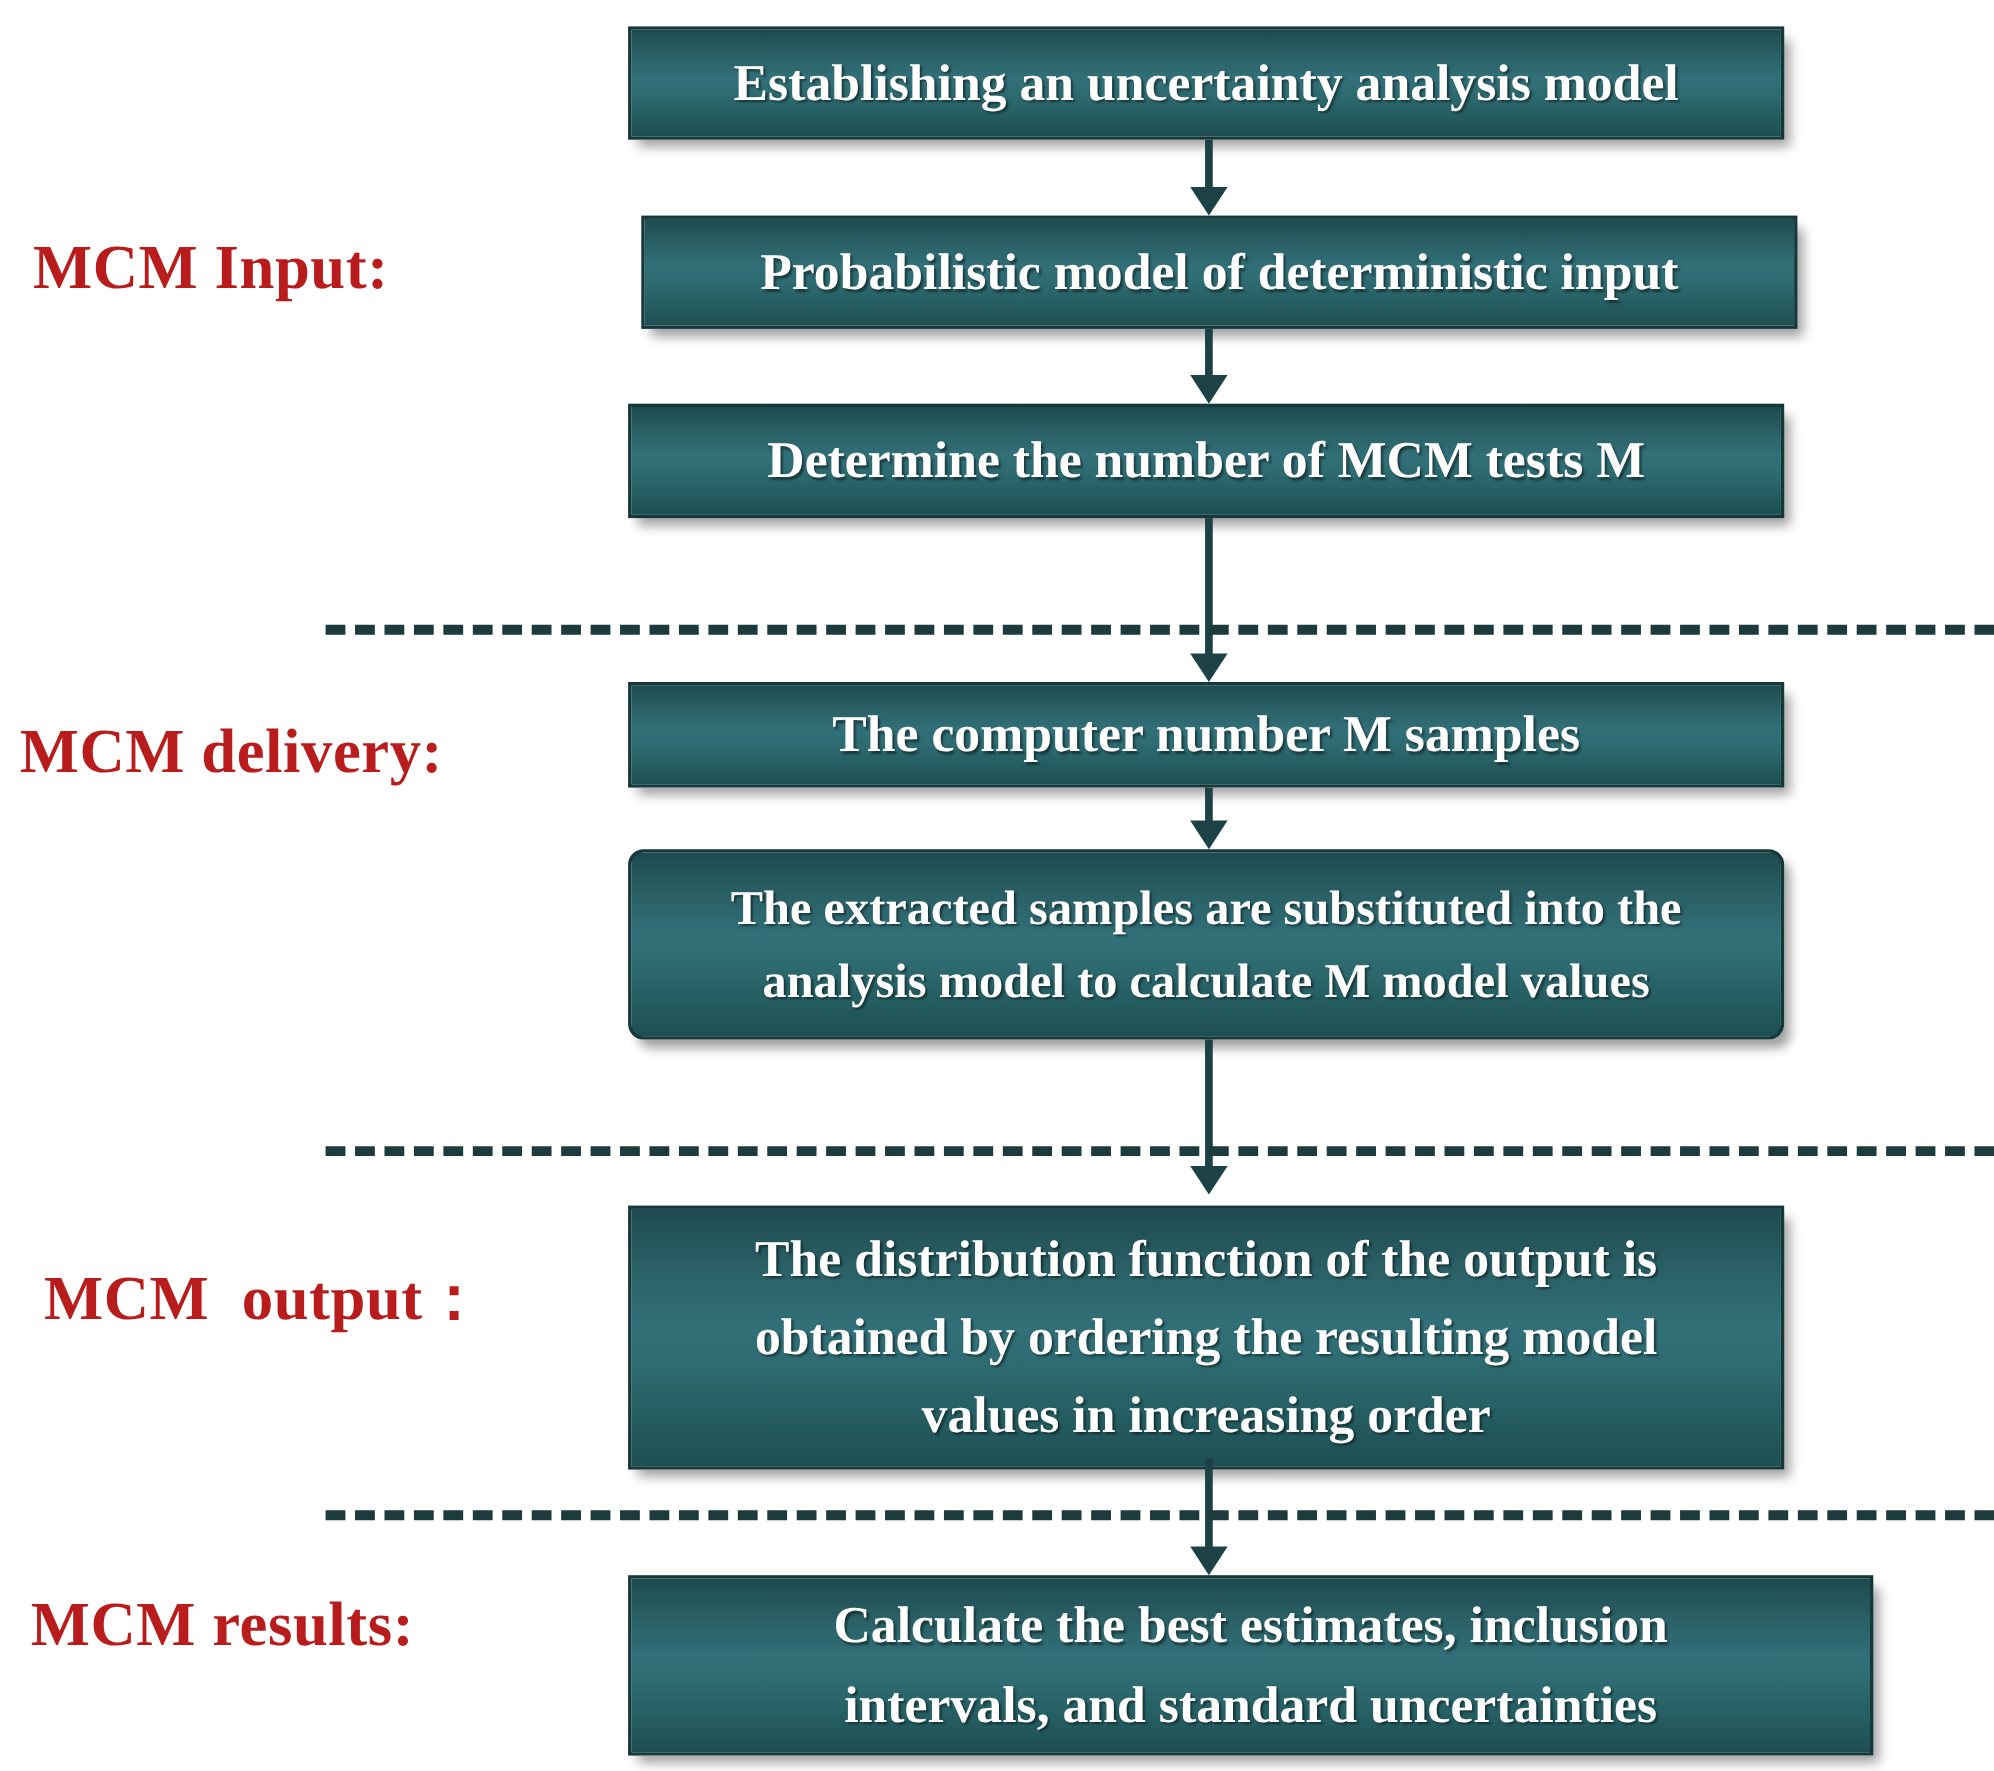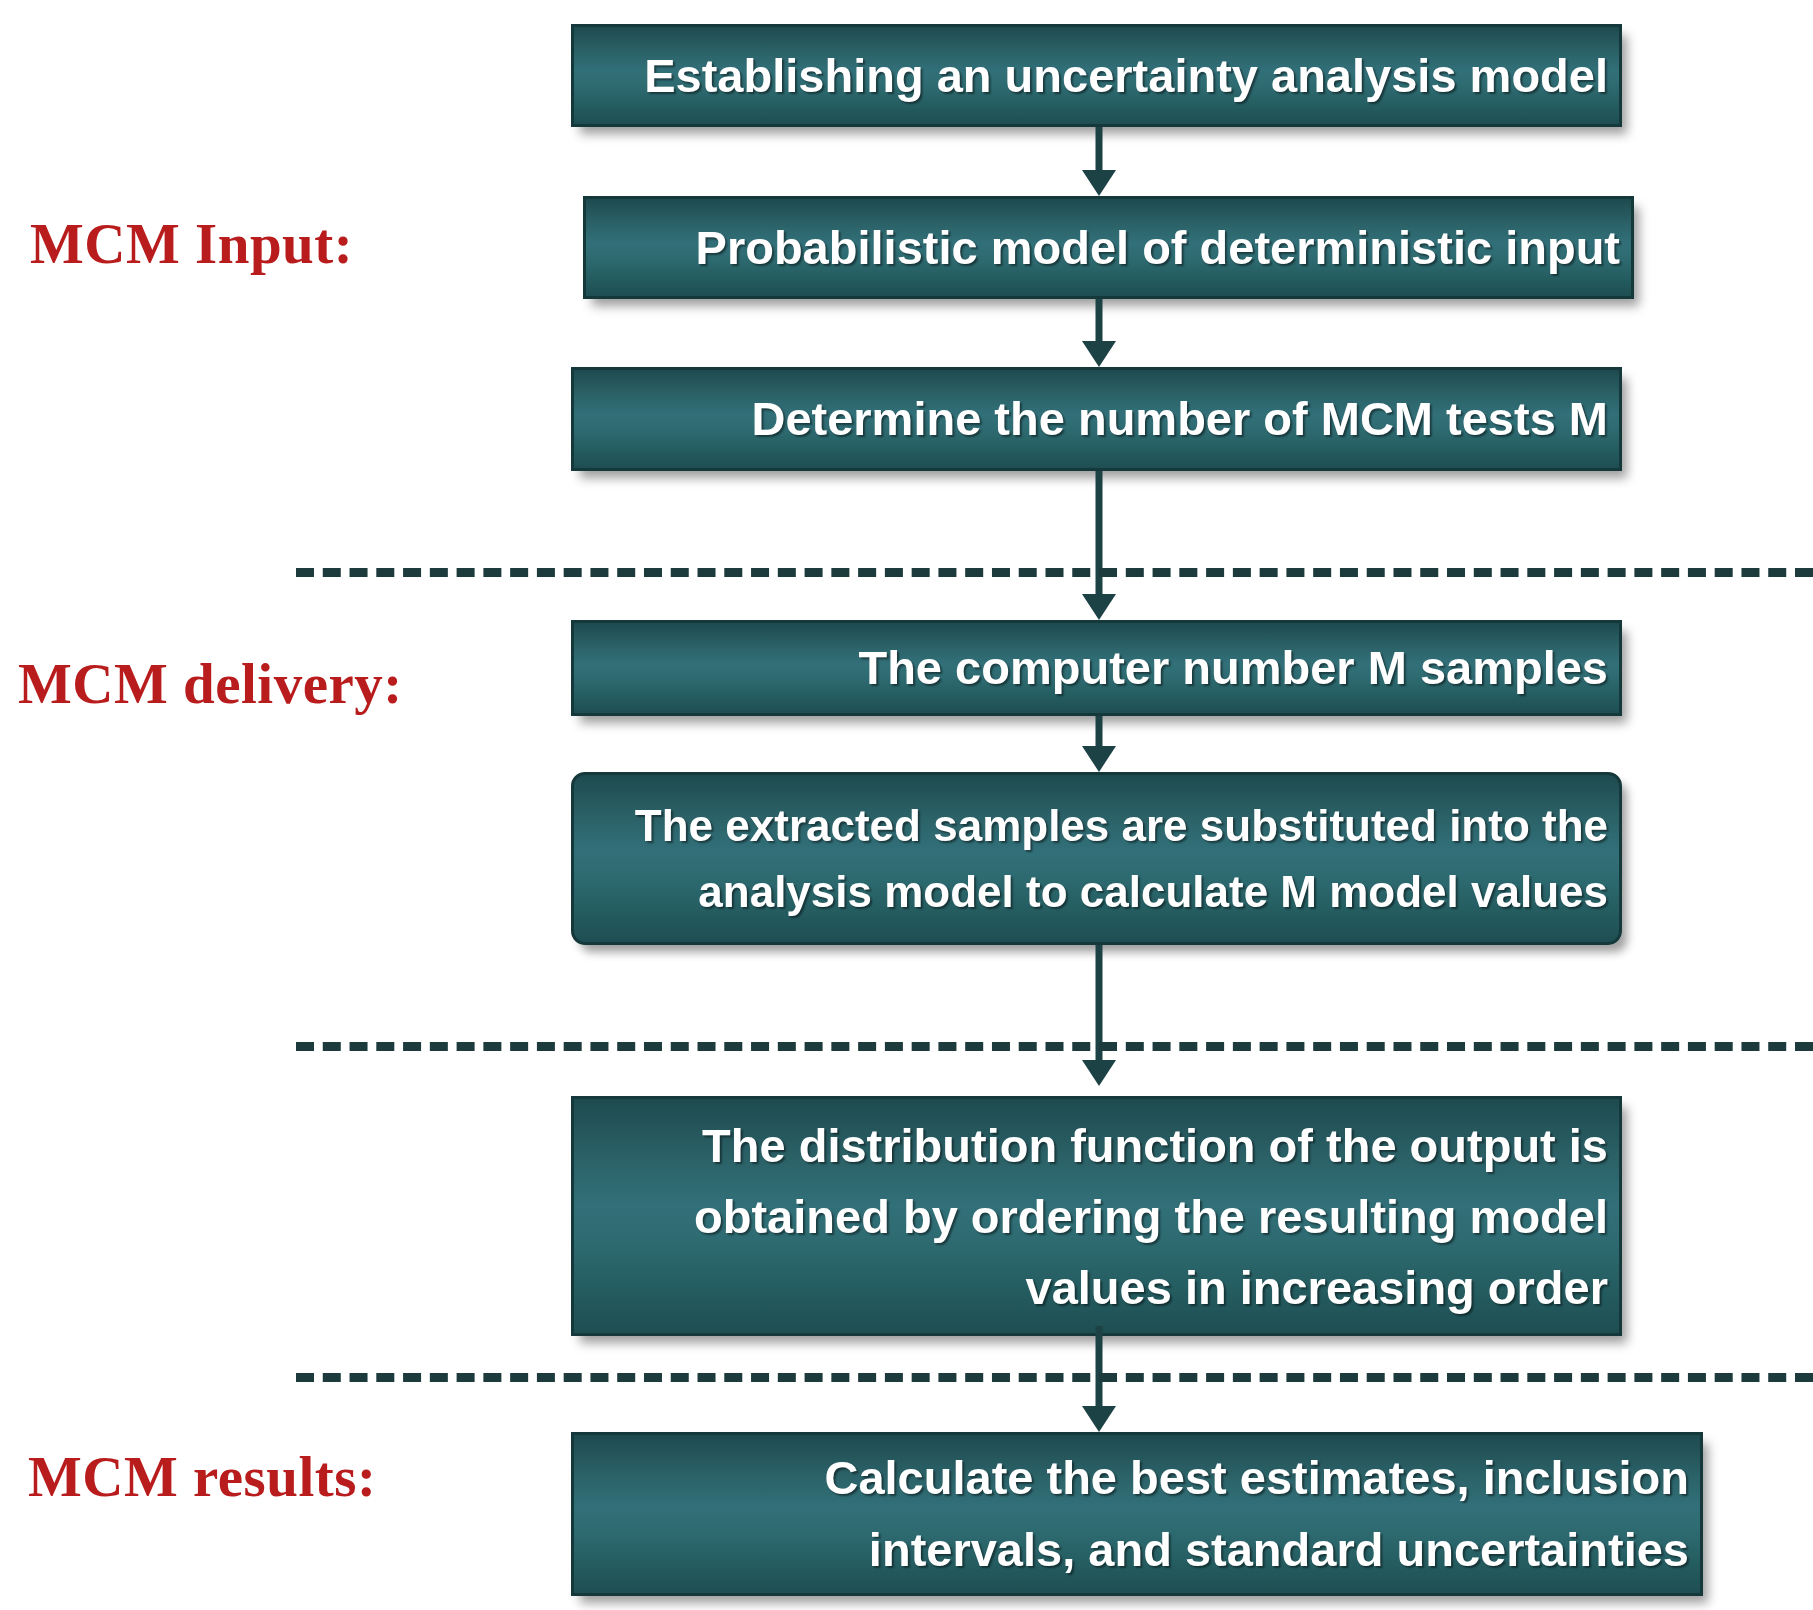--- a/index.html
+++ b/index.html
@@ -52,23 +52,22 @@
     color: #ffffff;
   }
   .node .node-text {
     display: block;
     width: 100%;
     padding: 0 11px;
     box-sizing: border-box;
     font-weight: bold;
     color: #ffffff;
     text-shadow: 2px 2px 2px rgba(0,0,0,0.45);
-    font-family: Liberation Sans, sans-serif;
+    font-family: Liberation Serif, serif;
     white-space: pre-line;
-    text-align: right;
   }
 
   
   .arrow {
     position: absolute;
   }
   .arrow .shaft {
     position: absolute;
     left: 50%;
     top: 0;
@@ -97,20 +96,21 @@
 </style>
 </head>
 <body>
 
 <div id="canvas">
 
   <div class="stage-label" style="left:30px; top:215px;">MCM Input:</div>
 
   <div class="stage-label" style="left:18px; top:655px;">MCM delivery:</div>
 
+  <div class="stage-label" style="left:40px; top:1152px;">MCM  output：</div>
 
   <div class="stage-label" style="left:28px; top:1448px;">MCM results:</div>
 
   <div class="node" style="left:571px; top:24px; width:1051px; height:103px;">
     <span class="node-text" style="font-size:47px; line-height:54px;">Establishing an uncertainty analysis model</span>
   </div>
 
   <div class="node" style="left:571px; top:196px; width:1051px; height:103px;margin-left:12px;">
     <span class="node-text" style="font-size:47px; line-height:54px;">Probabilistic model of deterministic input</span>
   </div>

